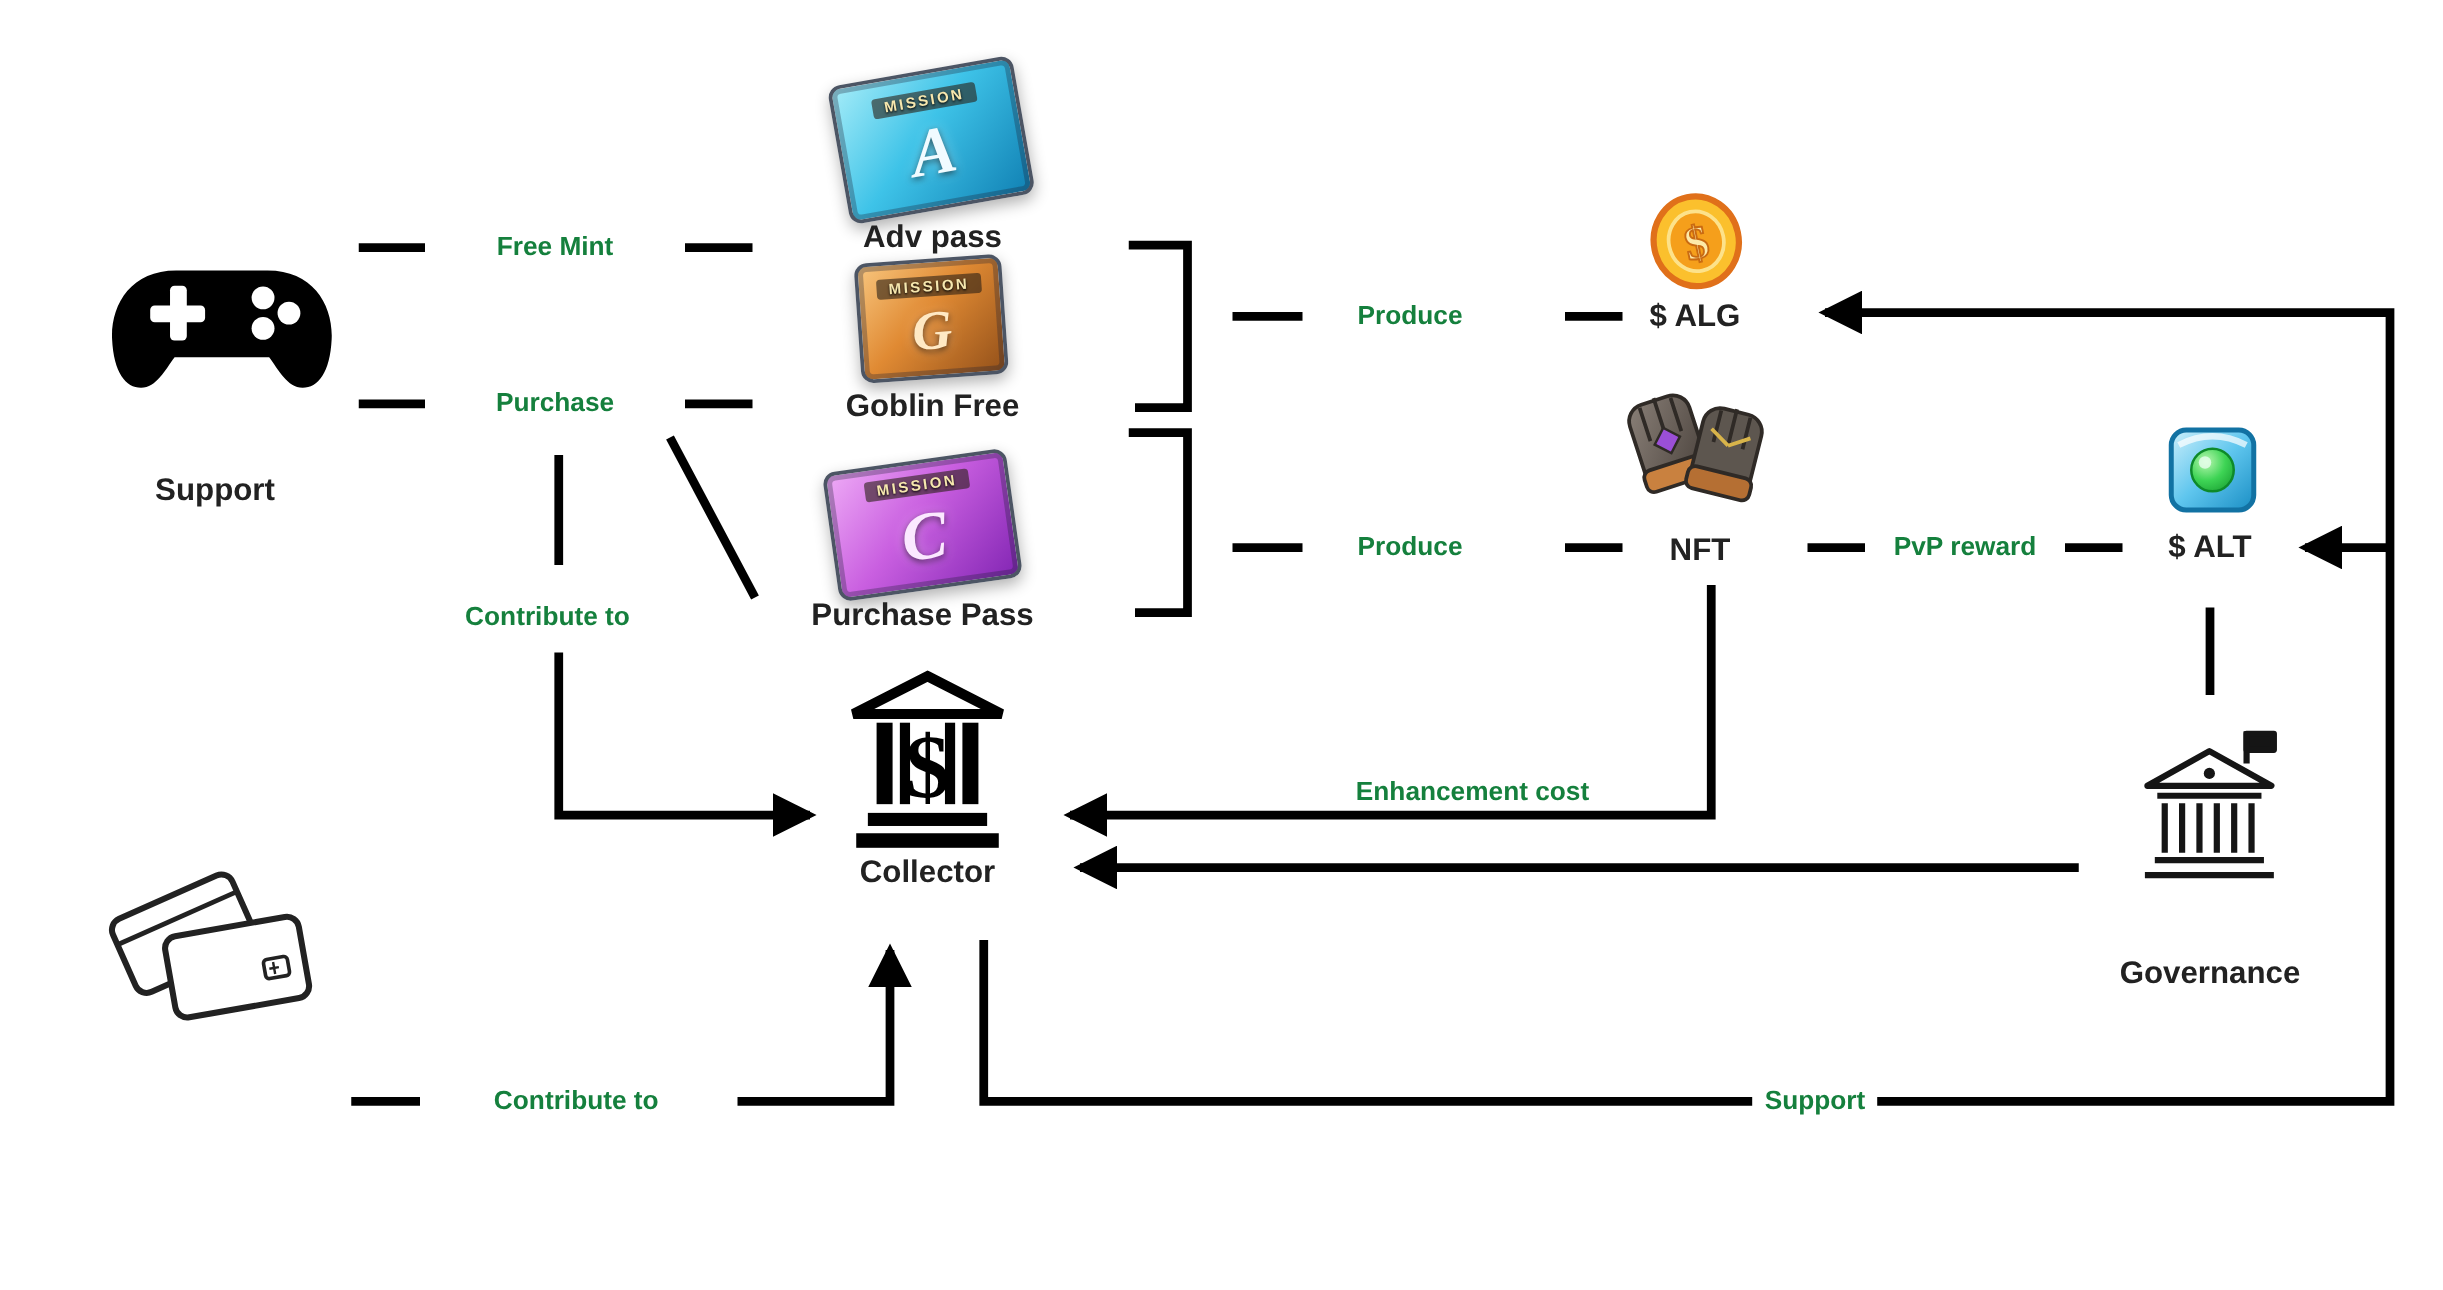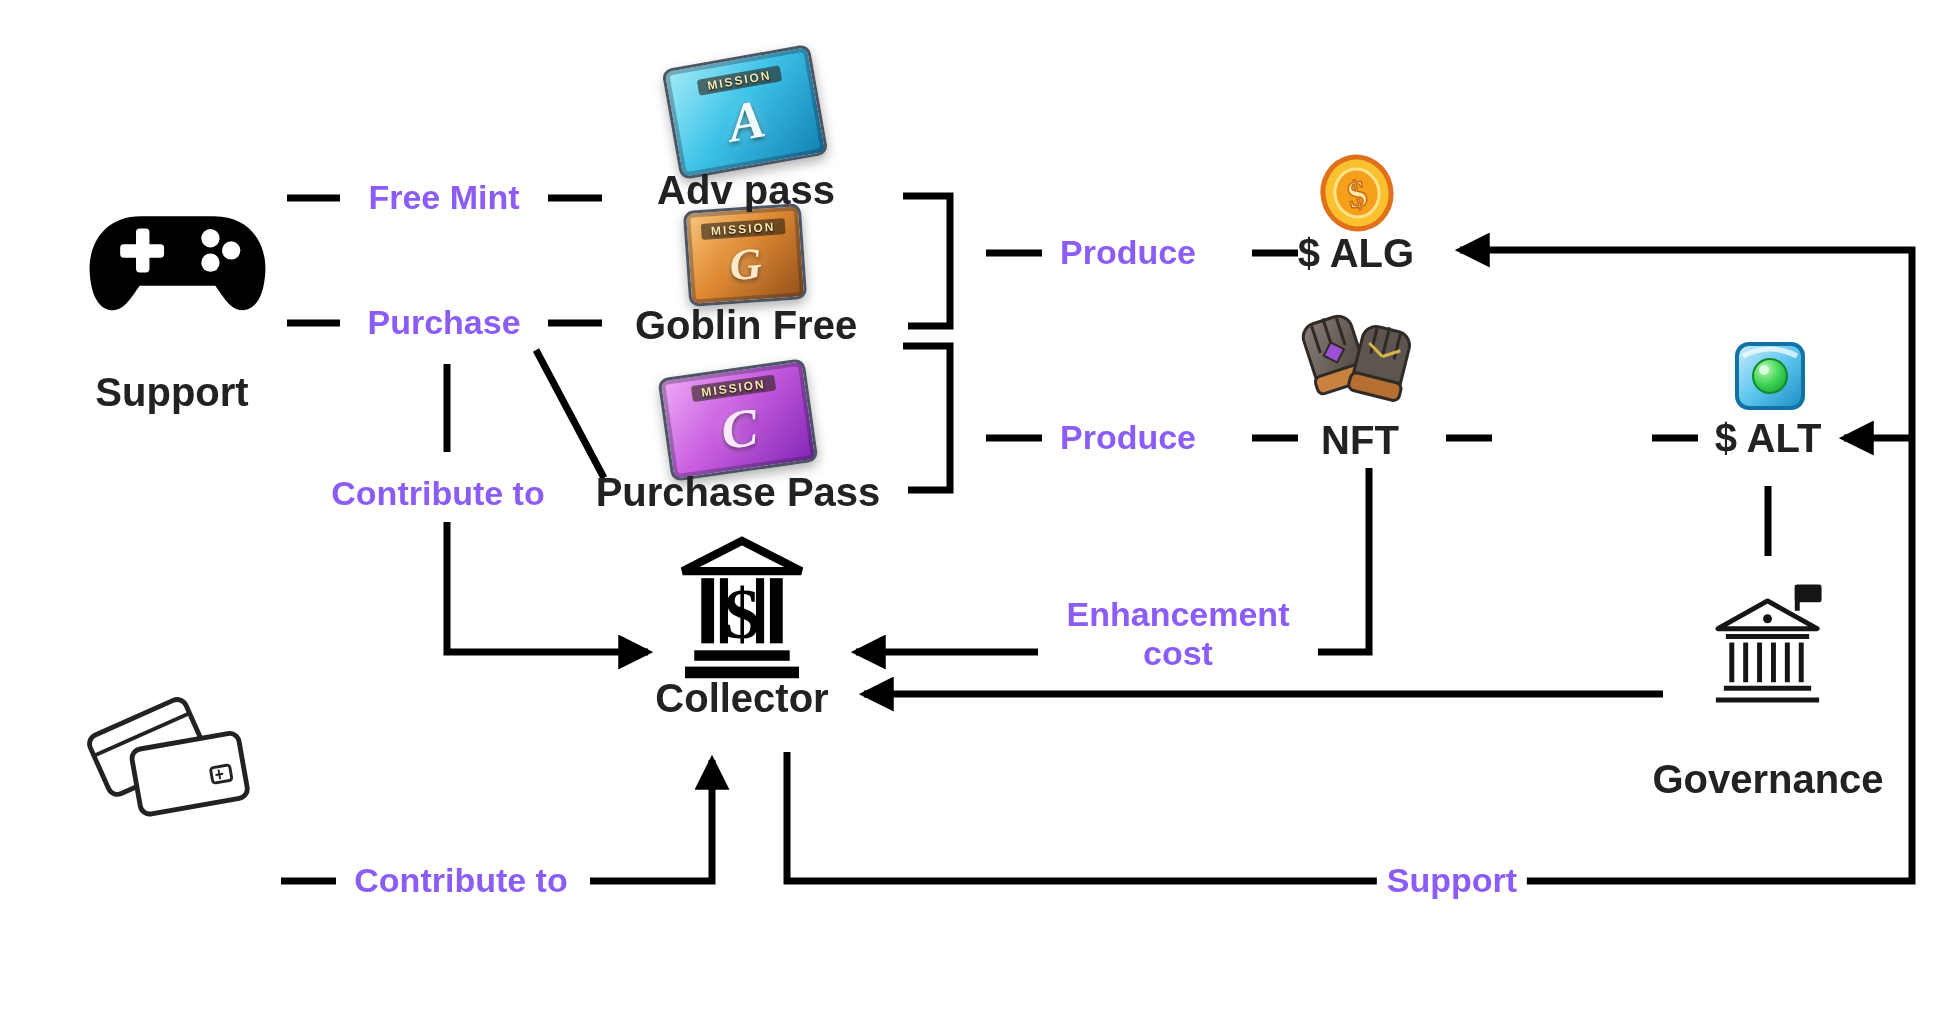--- a/index.html
+++ b/index.html
@@ -3,22 +3,22 @@
 <meta charset="utf-8">
 <style>
   * { margin:0; padding:0; box-sizing:border-box; }
   html,body { background:#fff; }
   body { font-family:"Liberation Sans", sans-serif; }
   .canvas { position:relative; width:1954px; height:1032px; background:#ffffff; overflow:hidden; }
   .lines { position:absolute; left:0; top:0; }
   .ln { stroke:#000; stroke-width:7; fill:none; }
   .arr { marker-end:url(#ah); }
   .lbl { position:absolute; transform:translate(-50%,-50%); font-weight:bold; text-align:center; line-height:1.15; white-space:nowrap; }
-  .edge { color:#8b5cf6; font-size:34px; }
-  .node { color:#222222; font-size:40px; }
+  .edge { color:#15803d; font-size:21px; }
+  .node { color:#222222; font-size:25px; }
   .wrap { white-space:normal; }
   .bg { background:#ffffff; padding:2px 10px; }
   .icon { position:absolute; }
   
   .pass { position:absolute; border-radius:10px; display:flex; flex-direction:column; align-items:center; justify-content:center;
           border:3px solid #4c5564; box-shadow: inset 0 0 0 4px rgba(25,30,50,.30), 0 5px 12px rgba(0,0,0,.30); }
   .pass .banner { font-size:12px; font-weight:bold; letter-spacing:2px; color:#f6e7ae; background:rgba(42,32,22,.6);
                   padding:1px 10px; border-radius:3px; margin-bottom:2px; text-shadow:0 1px 2px #000; }
   .pass .letter { font-family:"Liberation Serif", serif; font-style:italic; font-weight:bold; font-size:54px;
                   text-shadow:0 2px 5px rgba(0,0,0,.55), 0 0 12px rgba(255,255,255,.35); }
@@ -181,20 +181,21 @@
   <div class="lbl edge" style="left:444px;top:198px">Free Mint</div>
   <div class="lbl edge" style="left:444px;top:323px">Purchase</div>
   <div class="lbl node" style="left:746px;top:190px">Adv pass</div>
   <div class="lbl node" style="left:746px;top:325px">Goblin Free</div>
   <div class="lbl node" style="left:738px;top:492px">Purchase Pass</div>
   <div class="lbl edge" style="left:438px;top:494px">Contribute to</div>
   <div class="lbl edge" style="left:1128px;top:253px">Produce</div>
   <div class="lbl node" style="left:1356px;top:253px">$ ALG</div>
   <div class="lbl edge" style="left:1128px;top:438px">Produce</div>
   <div class="lbl node" style="left:1360px;top:440px">NFT</div>
+  <div class="lbl edge wrap" style="left:1572px;top:438px;width:140px">PvP reward</div>
   <div class="lbl node" style="left:1768px;top:438px">$ ALT</div>
   <div class="lbl node" style="left:742px;top:698px">Collector</div>
   <div class="lbl edge wrap bg" style="left:1178px;top:634px;width:280px">Enhancement cost</div>
   <div class="lbl node" style="left:1768px;top:779px">Governance</div>
   <div class="lbl edge" style="left:461px;top:881px">Contribute to</div>
   <div class="lbl edge bg" style="left:1452px;top:881px">Support</div>
 
 </div>
 
 </body></html>

